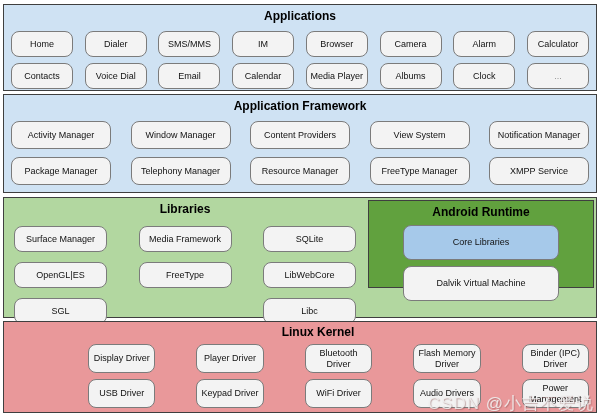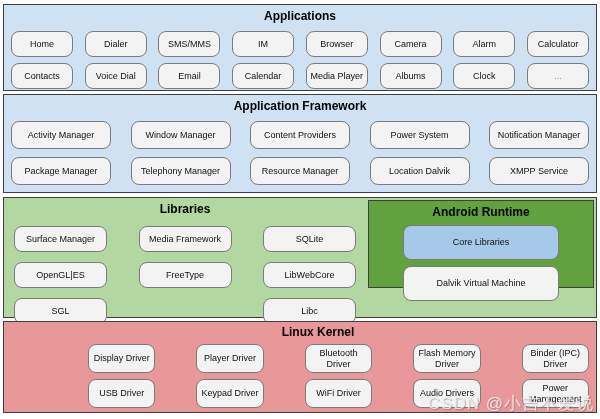--- a/index.html
+++ b/index.html
@@ -124,28 +124,28 @@
     <div class="box app-box muted">...</div>
   </div>
 </div>
 
 <div class="section sec-framework">
   <div class="sec-title">Application Framework</div>
   <div class="row">
     <div class="box fw-box">Activity Manager</div>
     <div class="box fw-box">Window Manager</div>
     <div class="box fw-box">Content Providers</div>
-    <div class="box fw-box">Power System</div>
+    <div class="box fw-box">View System</div>
     <div class="box fw-box">Notification Manager</div>
   </div>
   <div class="row">
     <div class="box fw-box">Package Manager</div>
     <div class="box fw-box">Telephony Manager</div>
     <div class="box fw-box">Resource Manager</div>
-    <div class="box fw-box">Location Dalvik</div>
+    <div class="box fw-box">FreeType Manager</div>
     <div class="box fw-box">XMPP Service</div>
   </div>
 </div>
 
 <div class="section sec-libs">
   <div class="libs-left">
     <div class="sec-title">Libraries</div>
     <div class="row">
       <div class="box lib-box">Surface Manager</div>
       <div class="box lib-box">Media Framework</div>

